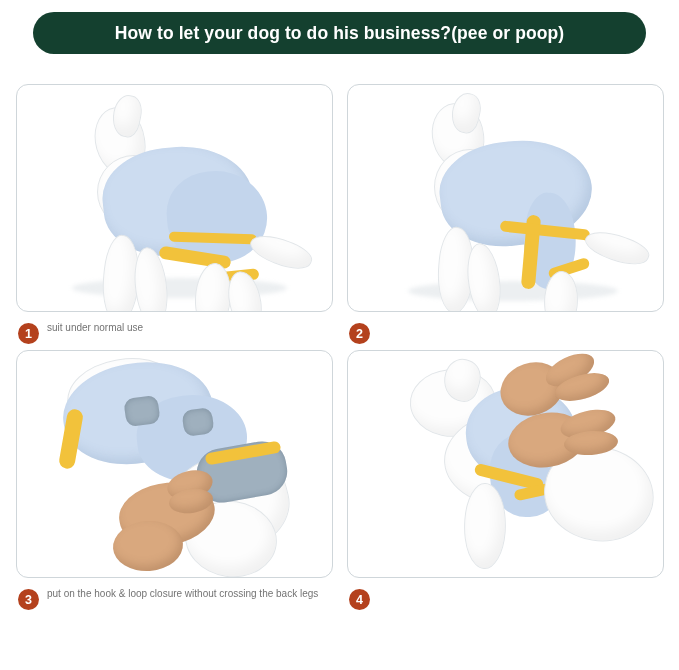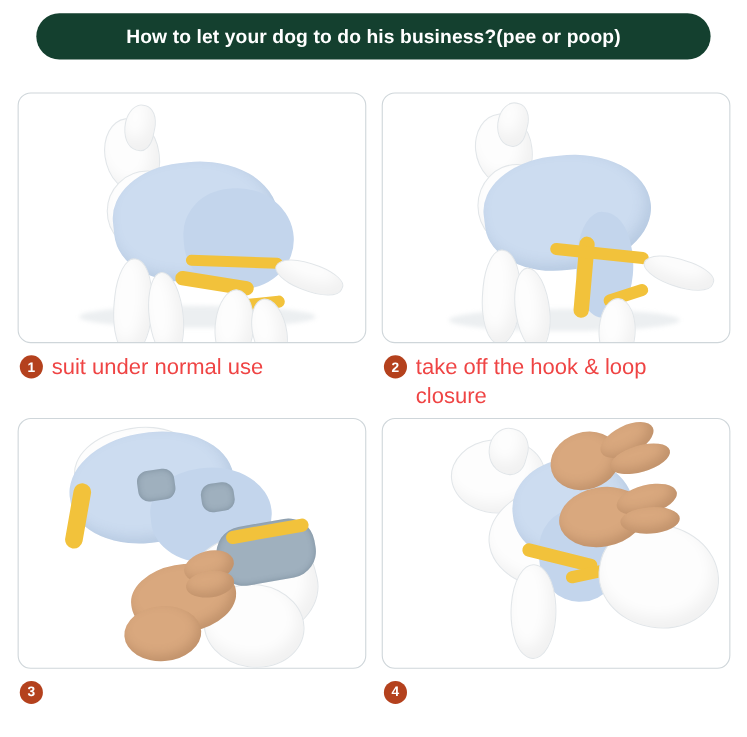--- a/index.html
+++ b/index.html
@@ -83,23 +83,23 @@
     background: #b4411d;
     color: #ffffff;
     font-size: 12.5px;
     font-weight: bold;
     display: flex;
     align-items: center;
     justify-content: center;
     margin-top: 2px;
   }
   .cap-text {
-    font-size: 20px;
+    font-size: 10px;
     line-height: 1.32;
-    color: #ef4444;
+    color: #737373;
     max-width: 278px;
   }
 
   
   .scene { position: absolute; inset: 0; }
 
   .dog-body {
     position: absolute;
     background: #fdfdfd;
     border: 1px solid #e2e6e9;
@@ -197,21 +197,20 @@
           <div class="trim" style="left:152px; top:140px; width:90px; height:11px; border-radius:8px; transform:rotate(6deg);"></div>
           <div class="trim" style="left:200px; top:178px; width:42px; height:11px; border-radius:8px; transform:rotate(-18deg);"></div>
           <div class="dog-body" style="left:90px; top:142px; width:34px; height:84px; border-radius:42% 58% 45% 55%; transform:rotate(5deg);"></div>
           <div class="dog-body" style="left:120px; top:158px; width:30px; height:74px; border-radius:45% 55% 45% 55%; transform:rotate(-5deg);"></div>
           <div class="dog-body" style="left:196px; top:186px; width:32px; height:58px; border-radius:45% 55% 45% 55%; transform:rotate(6deg);"></div>
           <div class="dog-body" style="left:236px; top:150px; width:64px; height:24px; border-radius:60% 40% 55% 45%; transform:rotate(20deg);"></div>
         </div>
       </div>
       <div class="caption">
         <div class="num">2</div>
-        <div class="cap-text">take off the hook &amp; loop closure</div>
       </div>
     </div>
 
     <div class="cell">
       <div class="photo">
         <div class="scene">
           <div class="dog-body" style="left:50px; top:8px; width:110px; height:72px; border-radius:50% 50% 46% 54%; transform:rotate(-10deg);"></div>
           <div class="garment" style="left:46px; top:12px; width:150px; height:100px; border-radius:48% 52% 50% 50%; transform:rotate(-10deg);"></div>
           <div class="garment-2" style="left:120px; top:44px; width:110px; height:86px; transform:rotate(-6deg);"></div>
           <div class="trim" style="left:46px; top:58px; width:16px; height:60px; border-radius:8px; transform:rotate(10deg);"></div>
@@ -225,20 +224,21 @@
           <div class="trim" style="left:188px; top:96px; width:76px; height:12px; border-radius:8px; transform:rotate(-10deg);"></div>
 
           <div class="hand" style="left:102px; top:132px; width:96px; height:62px; border-radius:48% 52% 50% 50%; transform:rotate(-10deg);"></div>
           <div class="hand" style="left:150px; top:120px; width:46px; height:28px; border-radius:50%; transform:rotate(-14deg);"></div>
           <div class="hand" style="left:152px; top:138px; width:44px; height:24px; border-radius:50%; transform:rotate(-8deg);"></div>
           <div class="hand" style="left:96px; top:170px; width:70px; height:50px; border-radius:50%; transform:rotate(-4deg);"></div>
         </div>
       </div>
       <div class="caption">
         <div class="num">3</div>
+        <div class="cap-text">put on the hook &amp; loop closure without crossing the back legs</div>
       </div>
     </div>
 
     <div class="cell">
       <div class="photo">
         <div class="scene">
           <div class="dog-body" style="left:62px; top:18px; width:84px; height:66px; border-radius:48% 52% 46% 54%; transform:rotate(-6deg);"></div>
           <div class="dog-body" style="left:96px; top:8px; width:34px; height:40px; border-radius:50% 50% 40% 60%; transform:rotate(16deg);"></div>
           <div class="dog-body" style="left:96px; top:58px; width:140px; height:96px; border-radius:50%; transform:rotate(-4deg);"></div>
           <div class="garment" style="left:118px; top:36px; width:110px; height:92px; border-radius:48% 52% 50% 50%; transform:rotate(-6deg);"></div>

